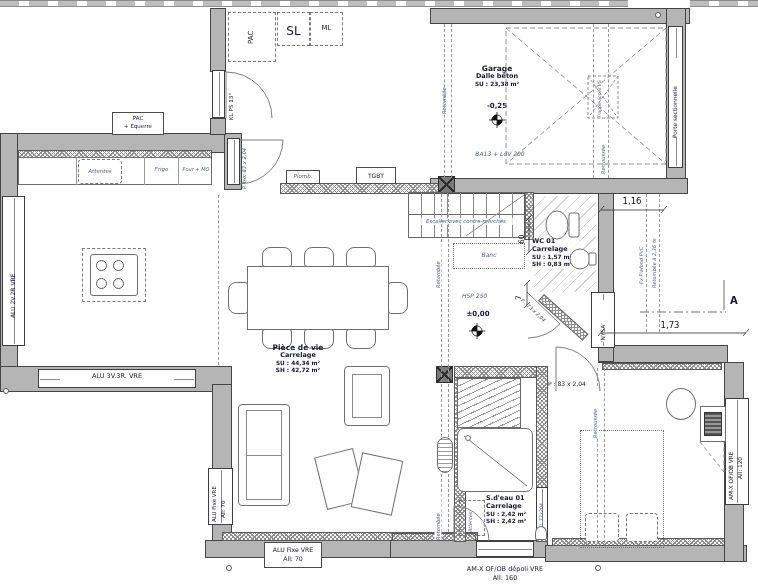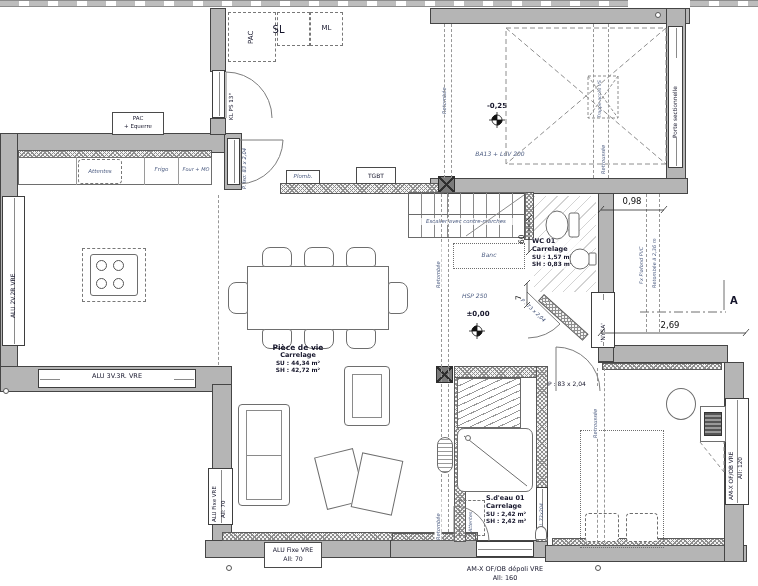--- a/index.html
+++ b/index.html
@@ -108,21 +108,21 @@
 
   <div class="abs win v" style="left:212px;top:70px;width:13px;height:48px"></div>
   <div class="abs vt t" style="left:228px;top:70px;height:50px;font-size:5.6px">KL PS 13°</div>
 
   <div class="abs win v" style="left:536px;top:487px;width:12px;height:50px"></div>
   <div class="abs vt t i" style="left:539px;top:494px;height:42px;font-size:4.8px">P.Gal. 73x204</div>
 
   <div class="abs dashedb" style="left:228px;top:12px;width:48px;height:50px"></div>
   <div class="abs vt t c" style="left:247px;top:22px;height:30px;font-size:7px">PAC</div>
   <div class="abs dashedb" style="left:277px;top:12px;width:33px;height:34px"></div>
-  <div class="abs t c" style="left:262px;top:24px;width:33px;font-size:10px">SL</div>
+  <div class="abs t c" style="left:277px;top:24px;width:33px;font-size:12px">SL</div>
   <div class="abs dashedb" style="left:310px;top:12px;width:33px;height:34px"></div>
   <div class="abs t c" style="left:310px;top:24px;width:33px;font-size:7px">ML</div>
 
   <div class="abs box" style="left:286px;top:170px;width:34px;height:14px"></div>
   <div class="abs t c i" style="left:286px;top:173px;width:34px;font-size:5.5px">Plomb.</div>
   <div class="abs box" style="left:356px;top:167px;width:40px;height:17px"></div>
   <div class="abs t c" style="left:356px;top:172px;width:40px;font-size:6px">TGBT</div>
 
   <div class="abs box" style="left:112px;top:112px;width:52px;height:23px"></div>
   <div class="abs t c" style="left:112px;top:115px;width:52px;font-size:5.5px">PAC</div>
@@ -144,20 +144,25 @@
   <div class="abs circle" style="left:96px;top:278px;width:11px;height:11px"></div>
   <div class="abs circle" style="left:113px;top:278px;width:11px;height:11px"></div>
 
   <div class="abs" style="left:408px;top:192px;width:118px;height:46px;border:1px solid #6a6a6a;
               background-image:repeating-linear-gradient(90deg,transparent 0,transparent 12px,#8a8a8a 12px,#8a8a8a 13px)"></div>
   <div class="abs" style="left:408px;top:214px;width:118px;height:0;border-top:1px solid #6a6a6a"></div>
   <div class="abs t c i" style="left:410px;top:218px;width:112px;font-size:5.4px;background:rgba(255,255,255,.75)">Escalier avec contre-marches</div>
   <div class="abs dottedb" style="left:453px;top:243px;width:72px;height:26px"></div>
   <div class="abs t c i" style="left:453px;top:251px;width:72px;font-size:6px">Banc</div>
 
+  <div class="abs c" style="left:452px;top:64px;width:90px">
+    <div class="nm">Garage</div>
+    <div class="nm2">Dalle béton</div>
+    <div class="ar">SU : 23,38 m²</div>
+  </div>
   <div class="abs lvl c" style="left:482px;top:102px;width:30px">-0,25</div>
   <div class="abs t c i" style="left:460px;top:150px;width:80px">BA13 + LdV 200</div>
   <div class="abs vt t i" style="left:441px;top:68px;height:46px;font-size:5.2px">Retombée</div>
   <div class="abs vt t i" style="left:600px;top:122px;height:52px;font-size:5.2px">Retroussée</div>
   <div class="abs dv" style="left:444px;top:24px;height:154px"></div>
   <div class="abs dv" style="left:451px;top:24px;height:154px"></div>
   <div class="abs dv" style="left:593px;top:24px;height:154px"></div>
   <div class="abs dv" style="left:608px;top:24px;height:154px"></div>
   <div class="abs vt t i" style="left:597px;top:78px;height:40px;font-size:4.6px;background:rgba(255,255,255,.7)">Trappe accès VS</div>
 
@@ -219,22 +224,22 @@
   <div class="abs furn" style="left:585px;top:513px;width:34px;height:29px;border-radius:4px;border-style:dashed"></div>
   <div class="abs furn" style="left:626px;top:513px;width:32px;height:29px;border-radius:4px;border-style:dashed"></div>
   <div class="abs furn" style="left:700px;top:406px;width:26px;height:36px"></div>
   <div class="abs" style="left:704px;top:412px;width:18px;height:24px;background:repeating-linear-gradient(0deg,#555 0,#555 2px,#999 2px,#999 4px);border:1px solid #333"></div>
   <div class="abs furn" style="left:666px;top:388px;width:30px;height:32px;border-radius:50%"></div>
   <div class="abs dv" style="left:597px;top:368px;height:175px"></div>
   <div class="abs dv" style="left:604px;top:368px;height:175px"></div>
   <div class="abs vt t i" style="left:592px;top:386px;height:52px;font-size:5.2px;background:#fff">Retroussée</div>
   <div class="abs t" style="left:548px;top:380px;font-size:6px;background:#fff">P : 83 x 2,04</div>
 
-  <div class="abs dim c" style="left:616px;top:196px;width:32px">0,98</div>
-  <div class="abs dim c" style="left:652px;top:320px;width:36px">2,69</div>
+  <div class="abs dim c" style="left:616px;top:196px;width:32px">1,16</div>
+  <div class="abs dim c" style="left:652px;top:320px;width:36px">1,73</div>
   <div class="abs vt dim" style="left:517px;top:224px;height:20px;font-size:7.5px">60</div>
   <div class="abs vt dim" style="left:514px;top:286px;height:14px;font-size:7.5px">7</div>
   <div class="abs dv" style="left:646px;top:194px;height:138px"></div>
   <div class="abs dv" style="left:659px;top:194px;height:138px"></div>
   <div class="abs vt t i" style="left:638px;top:222px;height:62px;font-size:5px">Fx Plafond PVC</div>
   <div class="abs vt t i" style="left:651px;top:216px;height:72px;font-size:5px">Retombée à 2,36 m</div>
   <div class="abs" style="left:730px;top:295px;font-size:10px;font-weight:bold">A</div>
 
   <div class="abs circle" style="left:3px;top:388px;width:6px;height:6px"></div>
   <div class="abs circle" style="left:226px;top:565px;width:6px;height:6px"></div>

